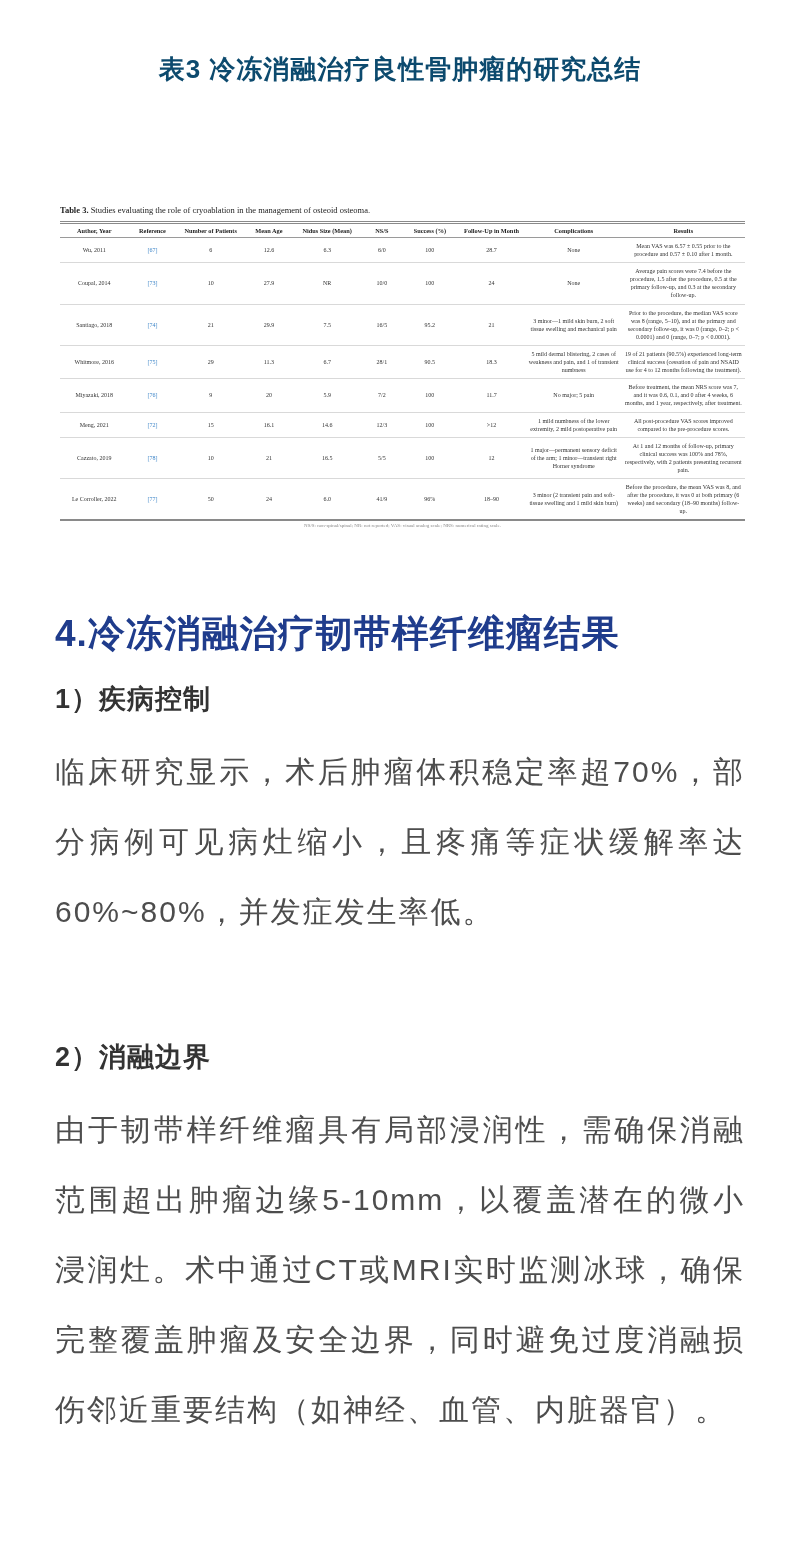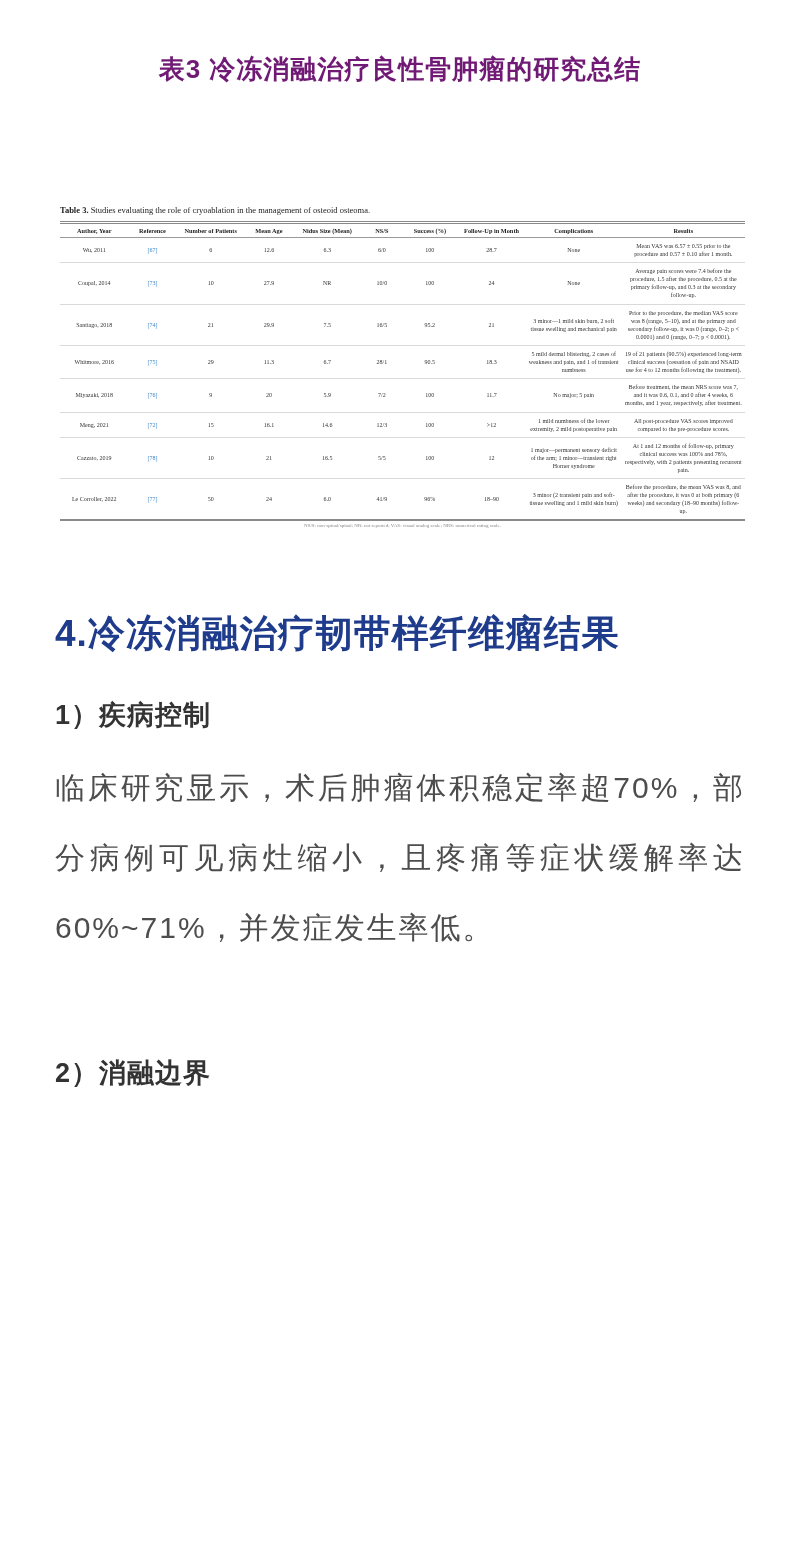--- a/index.html
+++ b/index.html
@@ -11,21 +11,21 @@
     overflow: hidden;
   }
   .page { width: 800px; height: 1556px; padding: 0 55px; }
 
   
   .doc-heading {
     margin-top: 52px;
     text-align: center;
     font-size: 26px;
     font-weight: bold;
-    color: #701a75;
+    color: #0c4a6e;
     letter-spacing: 1px;
   }
 
   
   .table-figure {
     margin-top: 118px;
     margin-left: 5px;
     width: 685px;
     font-family: "Liberation Serif", "DejaVu Serif", serif;
     color: #333;
@@ -83,21 +83,21 @@
 
   
   .section-heading {
     margin-top: 81px;
     font-size: 37px;
     font-weight: bold;
     color: #1f3c8c;
     letter-spacing: 1px;
   }
   .subsection-heading {
-    margin-top: 38px;
+    margin-top: 22px;
     font-size: 27px;
     font-weight: bold;
     color: #333333;
     letter-spacing: 1px;
   }
   .body-paragraph {
     margin-top: 20px;
     font-size: 30px;
     line-height: 70px;
     color: #4d4d4d;
@@ -244,18 +244,19 @@
         </tbody>
     </table>
 
     <div class="table-footnote">NS/S: non-spinal/spinal; NR: not reported; VAS: visual analog scale; NRS: numerical rating scale.</div>
   </div>
 
   <h2 class="section-heading">4.冷冻消融治疗韧带样纤维瘤结果</h2>
 
   <h3 class="subsection-heading">1）疾病控制</h3>
 
-  <p class="body-paragraph">临床研究显示，术后肿瘤体积稳定率超70%，部分病例可见病灶缩小，且疼痛等症状缓解率达60%~71%，并发症发生率低。</p>
+  <p class="body-paragraph">临床研究显示，术后肿瘤体积稳定率超70%，部分病例可见病灶缩小，且疼痛等症状缓解率达60%~80%，并发症发生率低。</p>
 
   <h3 class="subsection-heading second">2）消融边界</h3>
 
+  <p class="body-paragraph">由于韧带样纤维瘤具有局部浸润性，需确保消融范围超出肿瘤边缘5-10mm，以覆盖潜在的微小浸润灶。术中通过CT或MRI实时监测冰球，确保完整覆盖肿瘤及安全边界，同时避免过度消融损伤邻近重要结构（如神经、血管、内脏器官）。</p>
 
 </div>
 
 </body></html>

